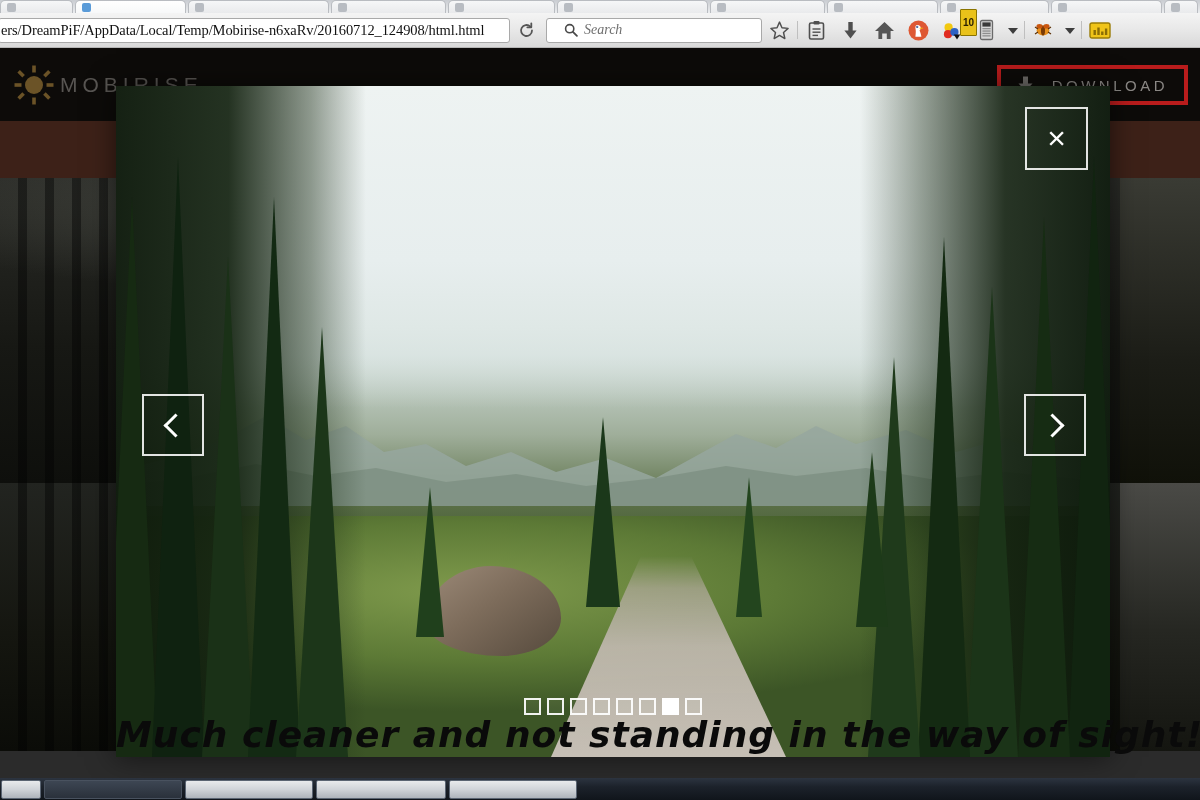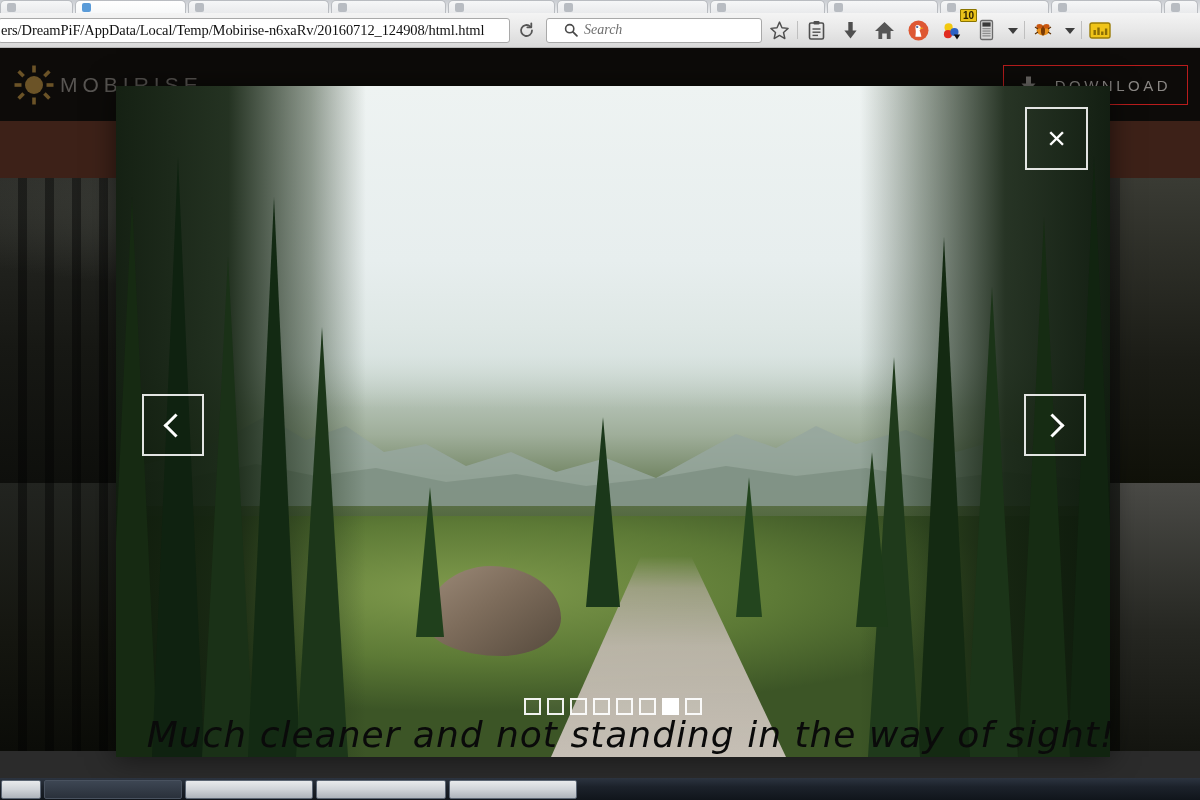--- a/index.html
+++ b/index.html
@@ -132,21 +132,21 @@
 
   .badge-count {
     position: absolute;
     top: -7px; right: -8px;
     background: #e9c21a;
     border: 1px solid #8a7400;
     color: #2b2100;
     font-size: 10px;
     font-weight: bold;
     line-height: 11px;
-    padding: 0 2px;
+    padding: 7px 2px;
     border-radius: 1px;
     font-family: "Liberation Sans", sans-serif;
   }
 
   
   #page {
     position: absolute;
     top: 48px; left: 0;
     width: 1200px;
     height: 730px;
@@ -172,21 +172,21 @@
   #brand-name {
     color: #585552;
     font-size: 21px;
     letter-spacing: 5px;
     font-family: "Liberation Sans", sans-serif;
   }
   #download-btn {
     position: absolute;
     right: 12px; top: 17px;
     height: 40px;
-    border: 1px solid #b91c1c;
+    border: 4px solid #b91c1c;
     display: flex;
     align-items: center;
     gap: 18px;
     padding: 0 16px;
   }
   #download-label {
     color: #8b8885;
     font-size: 15px;
     letter-spacing: 3.5px;
   }
@@ -367,21 +367,21 @@
     left: 116px;
     top: 712px;
     width: 1030px;
     height: 60px;
     z-index: 30;
     pointer-events: none;
   }
   #caption-text {
     font-family: "DejaVu Sans", sans-serif;
     font-style: italic;
-    font-weight: normal;
+    font-weight: bold;
     font-size: 36px;
     color: #0a0a0a;
     white-space: nowrap;
     letter-spacing: 1px;
     line-height: 46px;
     text-align: center;
   }
 
   
   #taskbar {

